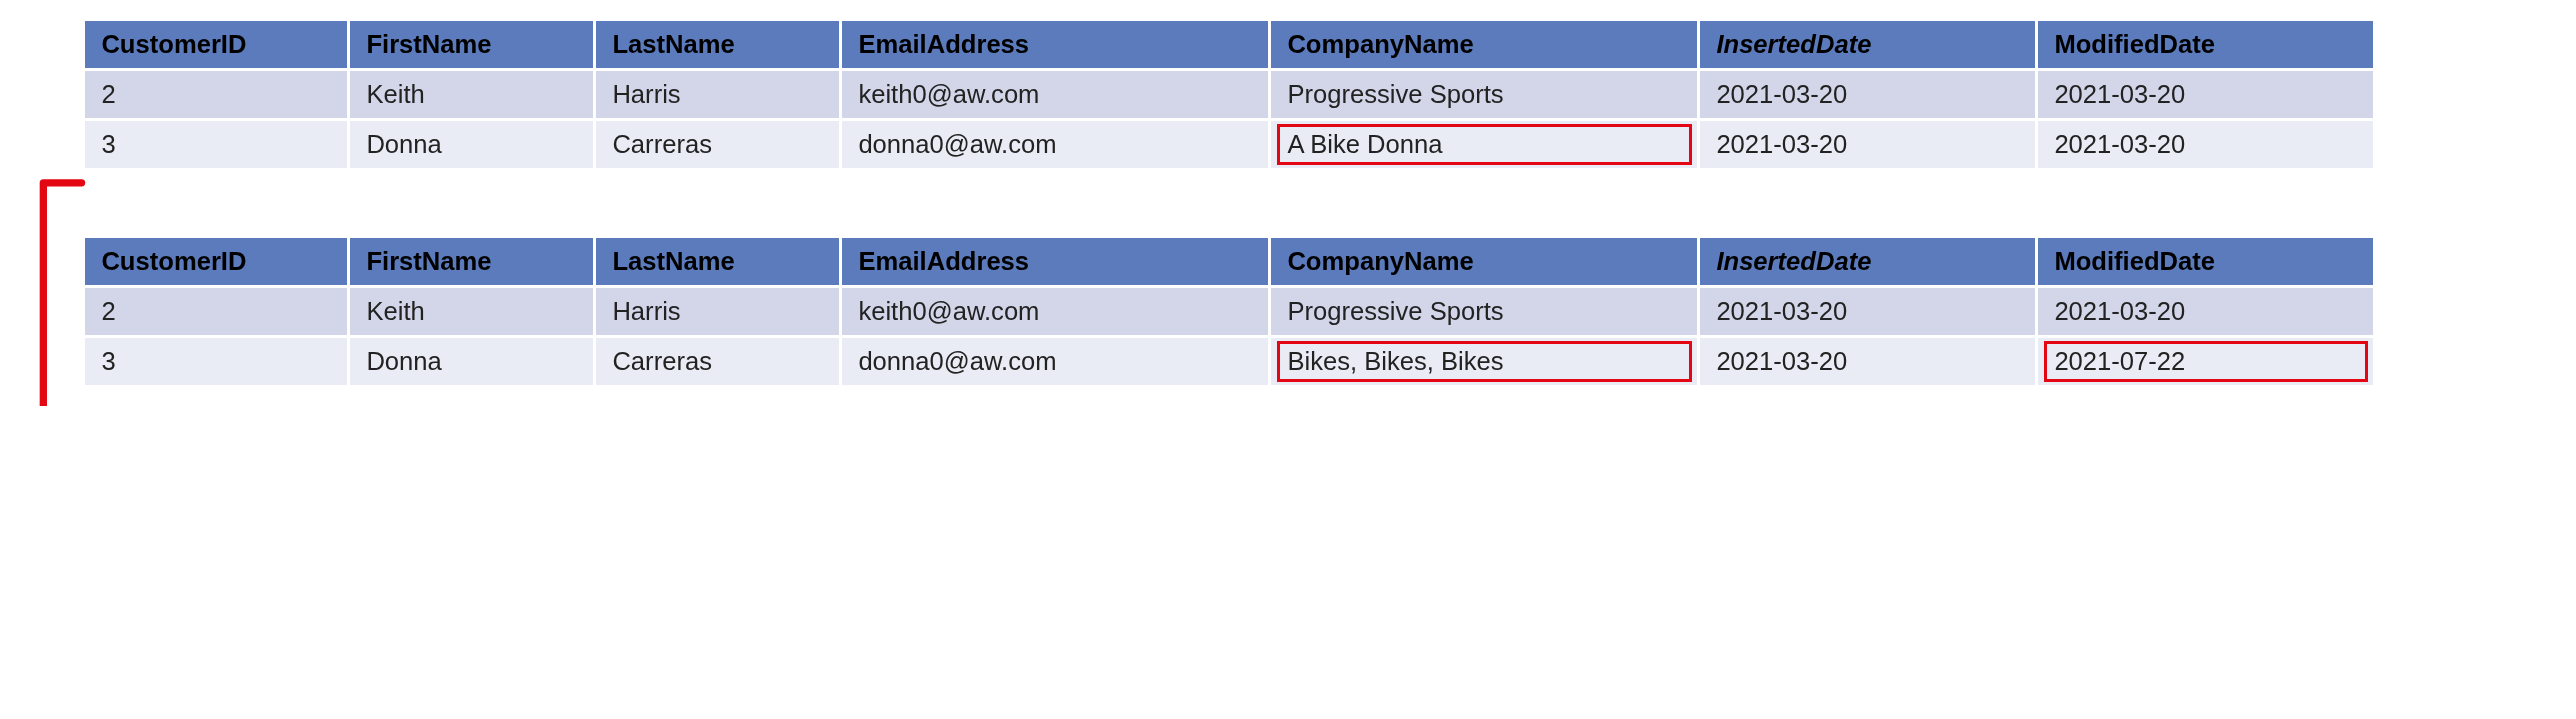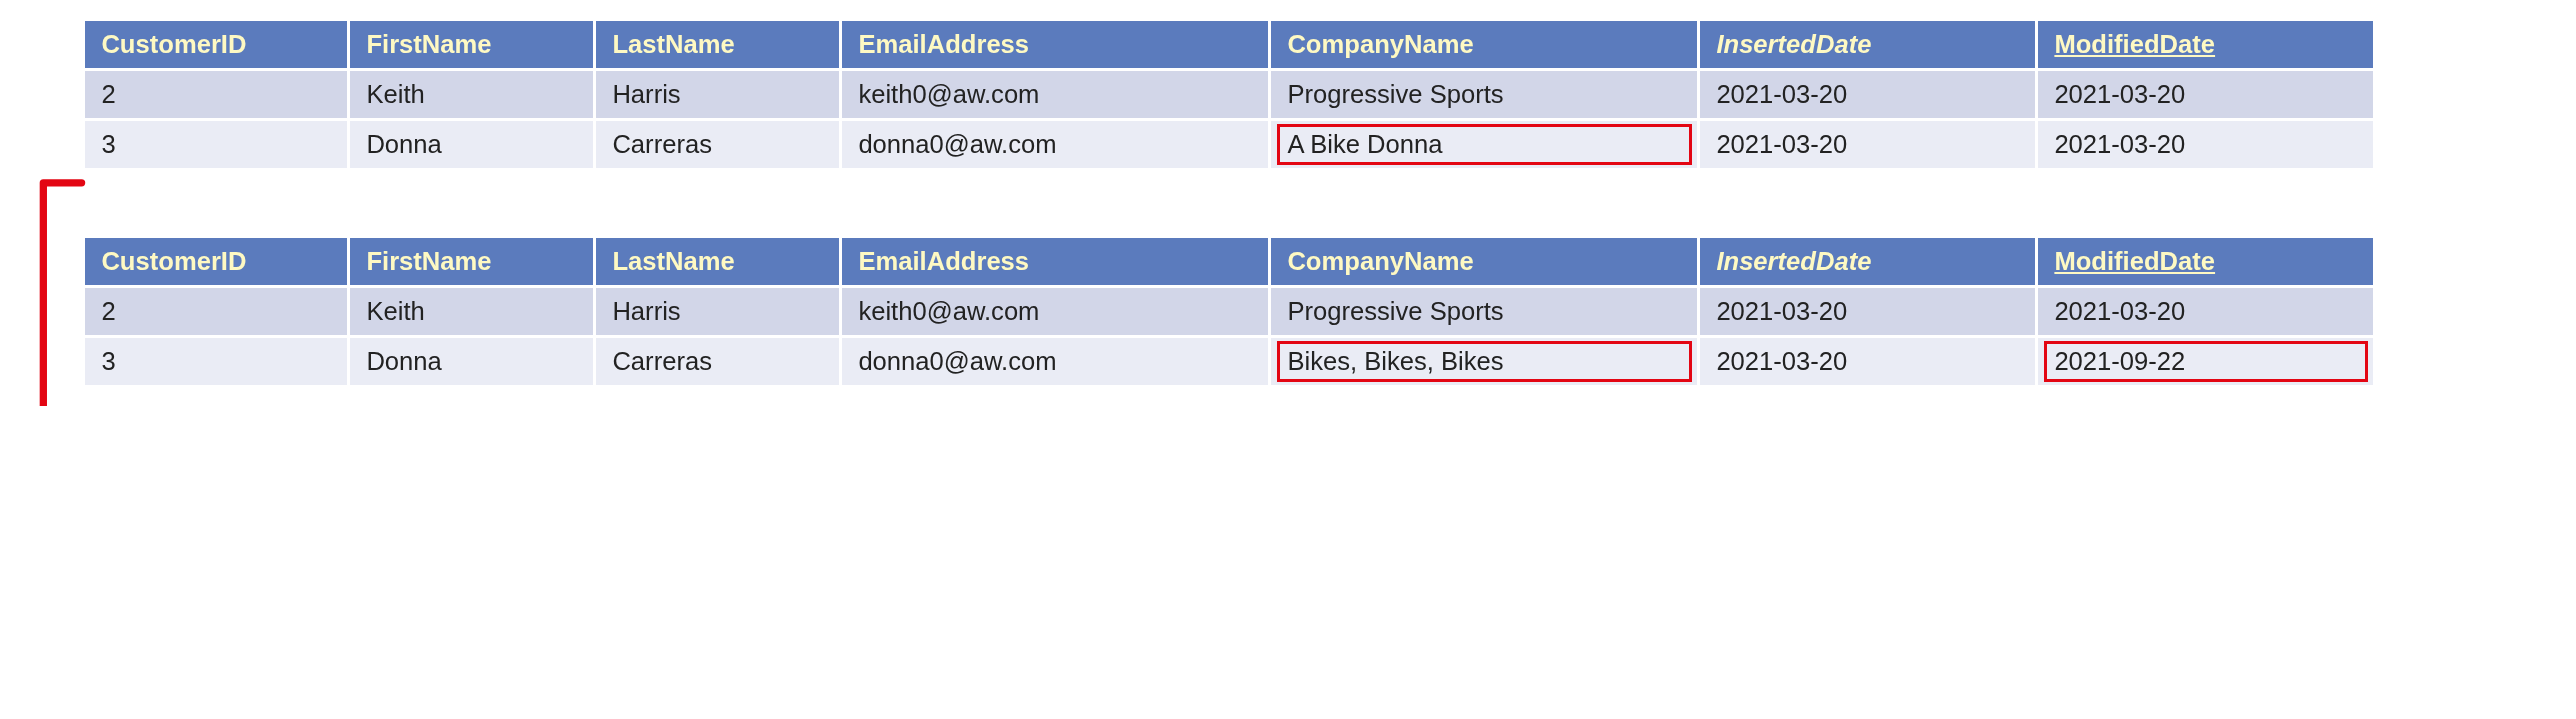--- a/index.html
+++ b/index.html
@@ -11,41 +11,41 @@
     background: #fff;
     position: relative;
     width: 2576px;
   }
   .table {
     border-collapse: collapse;
     table-layout: fixed;
   }
   .table th {
     background: #5b7bbd;
-    color: #fef9c3;
+    color: #000000;
     font-weight: 700;
     text-align: left;
     padding: 9px 16.4px;
     border: 3.7px solid #fff;
   }
   .table td {
     padding: 9px 16.4px;
     border: 3.7px solid #fff;
     color: #222;
     position: relative;
   }
   .row-odd td { background: #d2d6e8; }
   .row-even td { background: #eaecf5; }
   .col0 { width: 265px; }
   .col1 { width: 246px; }
   .col2 { width: 246px; }
   .col3 { width: 429px; margin-left: 44px; }
   .col4 { width: 429px; }
   .col5 { width: 338px; font-style: italic; }
-  .col6 { width: 338px; text-decoration: underline; }
+  .col6 { width: 338px; }
   .spacer { height: 64px; }
   .highlight::after {
     content: "";
     position: absolute;
     left: 5.5px; right: 5.5px; top: 2.7px; bottom: 2.7px;
     border: 3.7px solid #e30613;
     pointer-events: none;
   }
   .arrow-svg {
     position: absolute;
@@ -115,21 +115,21 @@
       <td>2021-03-20</td>
       <td>2021-03-20</td>
     </tr>
     <tr class="row-even">
       <td>3</td>
       <td>Donna</td>
       <td>Carreras</td>
       <td>donna0@aw.com</td>
       <td class="highlight">Bikes, Bikes, Bikes</td>
       <td>2021-03-20</td>
-      <td class="highlight">2021-09-22</td>
+      <td class="highlight">2021-07-22</td>
     </tr>
   </tbody>
 </table>
 
 <svg class="arrow-svg" width="82" height="730" viewBox="0 0 90 800">
   <defs>
     <marker id="ah" markerWidth="12" markerHeight="12" refX="9" refY="6" orient="auto">
       <path d="M0,0 L12,6 L0,12 Z" fill="#e30613"></path>
     </marker>
   </defs>

